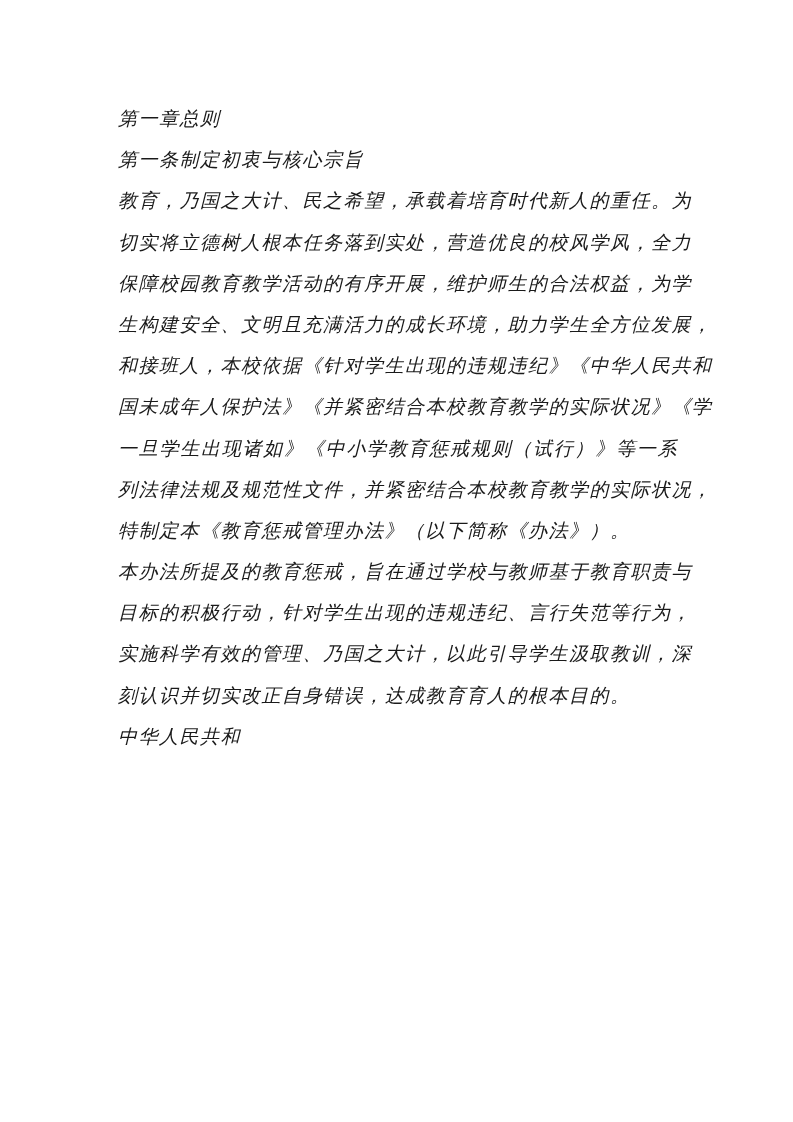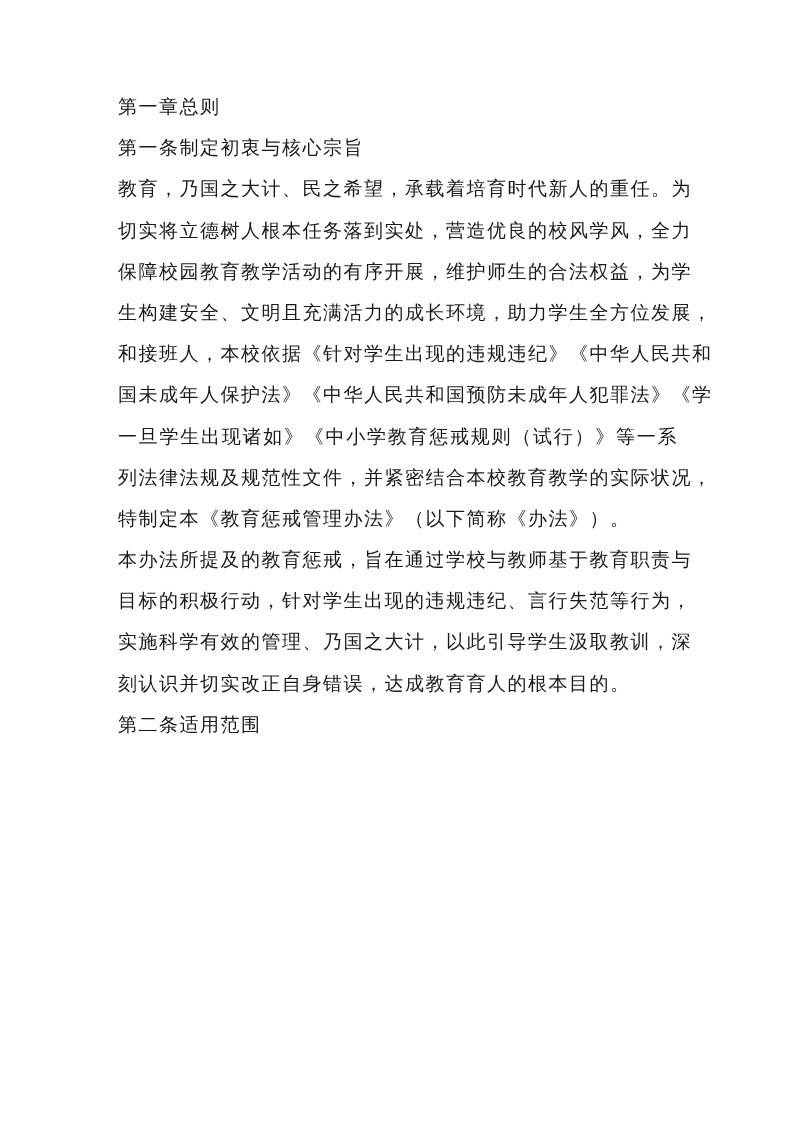--- a/index.html
+++ b/index.html
@@ -1,46 +1,47 @@
 <!DOCTYPE html>
 <html><head>
 <meta charset="utf-8">
 <style>
   html, body { margin: 0; padding: 0; background: #ffffff; }
   body { width: 793px; height: 1122px; position: relative; overflow: hidden; }
   .page {
-    position: absolute; left: 118px; top: 86px; width: 560px;
+    position: absolute; left: 118px; top: 98px; width: 560px;
     font-family: "DejaVu Serif", "Liberation Serif", serif;
     font-size: 19px; color: #1a1a1a;
     letter-spacing: 1.5px;
+    font-style: italic;
   }
   .line { height: 41.2px; line-height: 41.2px; white-space: nowrap; }
   .line.just { text-align: justify; text-align-last: justify; }
 </style>
 </head>
 <body>
 
 <div class="page">
   <div class="line">第一章总则</div>
   <div class="line">第一条制定初衷与核心宗旨</div>
 
   <div>
     <div class="line just">教育，乃国之大计、民之希望，承载着培育时代新人的重任。为</div>
     <div class="line just">切实将立德树人根本任务落到实处，营造优良的校风学风，全力</div>
     <div class="line just">保障校园教育教学活动的有序开展，维护师生的合法权益，为学</div>
     <div class="line just">生构建安全、文明且充满活力的成长环境，助力学生全方位发展，</div>
     <div class="line just">和接班人，本校依据《针对学生出现的违规违纪》《中华人民共和</div>
-    <div class="line just">国未成年人保护法》《中华人民共和国预防未成年人犯罪法》《学</div>
+    <div class="line just">国未成年人保护法》《并紧密结合本校教育教学的实际状况》《学</div>
     <div class="line just">一旦学生出现诸如》《中小学教育惩戒规则（试行）》等一系</div>
     <div class="line just">列法律法规及规范性文件，并紧密结合本校教育教学的实际状况，</div>
     <div class="line">特制定本《教育惩戒管理办法》（以下简称《办法》）。</div>
   </div>
 
   <div>
     <div class="line just">本办法所提及的教育惩戒，旨在通过学校与教师基于教育职责与</div>
     <div class="line just">目标的积极行动，针对学生出现的违规违纪、言行失范等行为，</div>
     <div class="line just">实施科学有效的管理、乃国之大计，以此引导学生汲取教训，深</div>
     <div class="line">刻认识并切实改正自身错误，达成教育育人的根本目的。</div>
   </div>
 
-  <div class="line">第二条适用范围</div>
+  <div class="line">中华人民共和</div>
 
 </div>
 
 </body></html>

